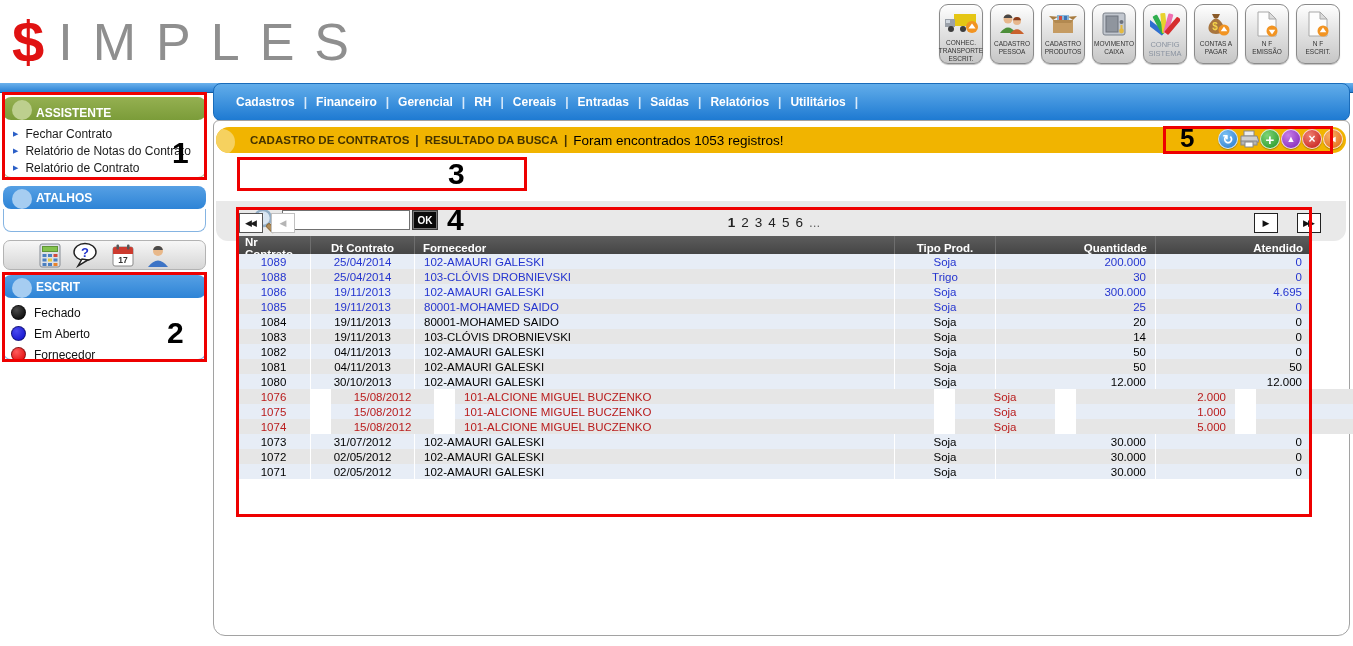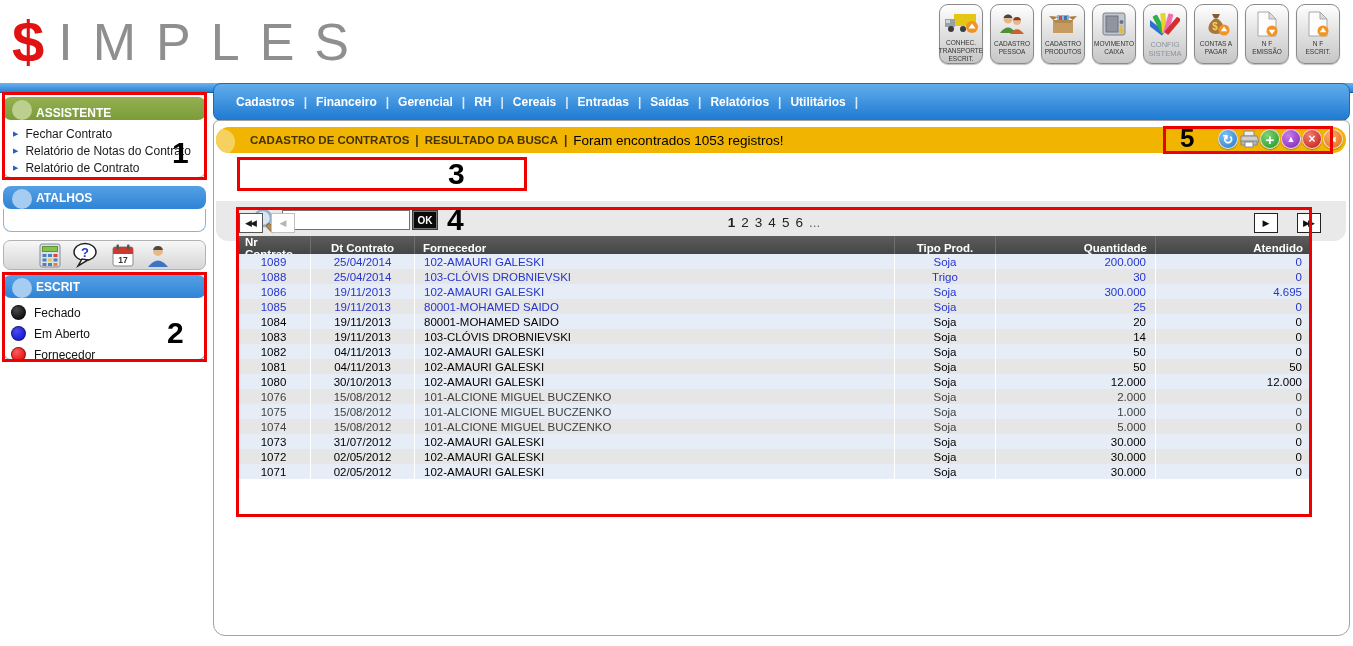--- a/index.html
+++ b/index.html
@@ -89,21 +89,21 @@
   .c-nr, .c-dt, .c-tipo { justify-content:center; }
   .c-qtd, .c-atd { justify-content:flex-end; }
   .drow { height:15px; }
   .drow > div { font-size:11.5px; display:flex; align-items:center; padding:0 9px; border-right:1px solid #fff;
                 overflow:hidden; white-space:nowrap; }
   .drow > div:last-child { border-right:none; }
   .row-odd  > div { background:#e7edf6; }
   .row-even > div { background:#e6e6e6; }
   .st-aberto    { color:#2434cf; }
   .st-fechado   { color:#000; }
-  .st-cancelado { color:#404040; }
+  .st-cancelado { color:#b91c1c;gap:20px; }
 
   
   .panel { position:absolute; left:3px; width:203px; background:#fff; }
   .p-head { height:23px; display:flex; align-items:center; padding-left:33px; border-radius:8px;
             position:relative; overflow:hidden; }
   .p-head .deco { position:absolute; left:9px; top:3px; width:20px; height:20px; border-radius:50%; }
   .p-title { color:#fff; font-size:12px; font-weight:bold; }
   .head-green { background:linear-gradient(#95b051,#7b9c39);align-items:flex-end; }
   .head-green .deco { background:#bdcf8e; }
   .head-blue  { background:linear-gradient(#56a0e4,#2e84d6); }

